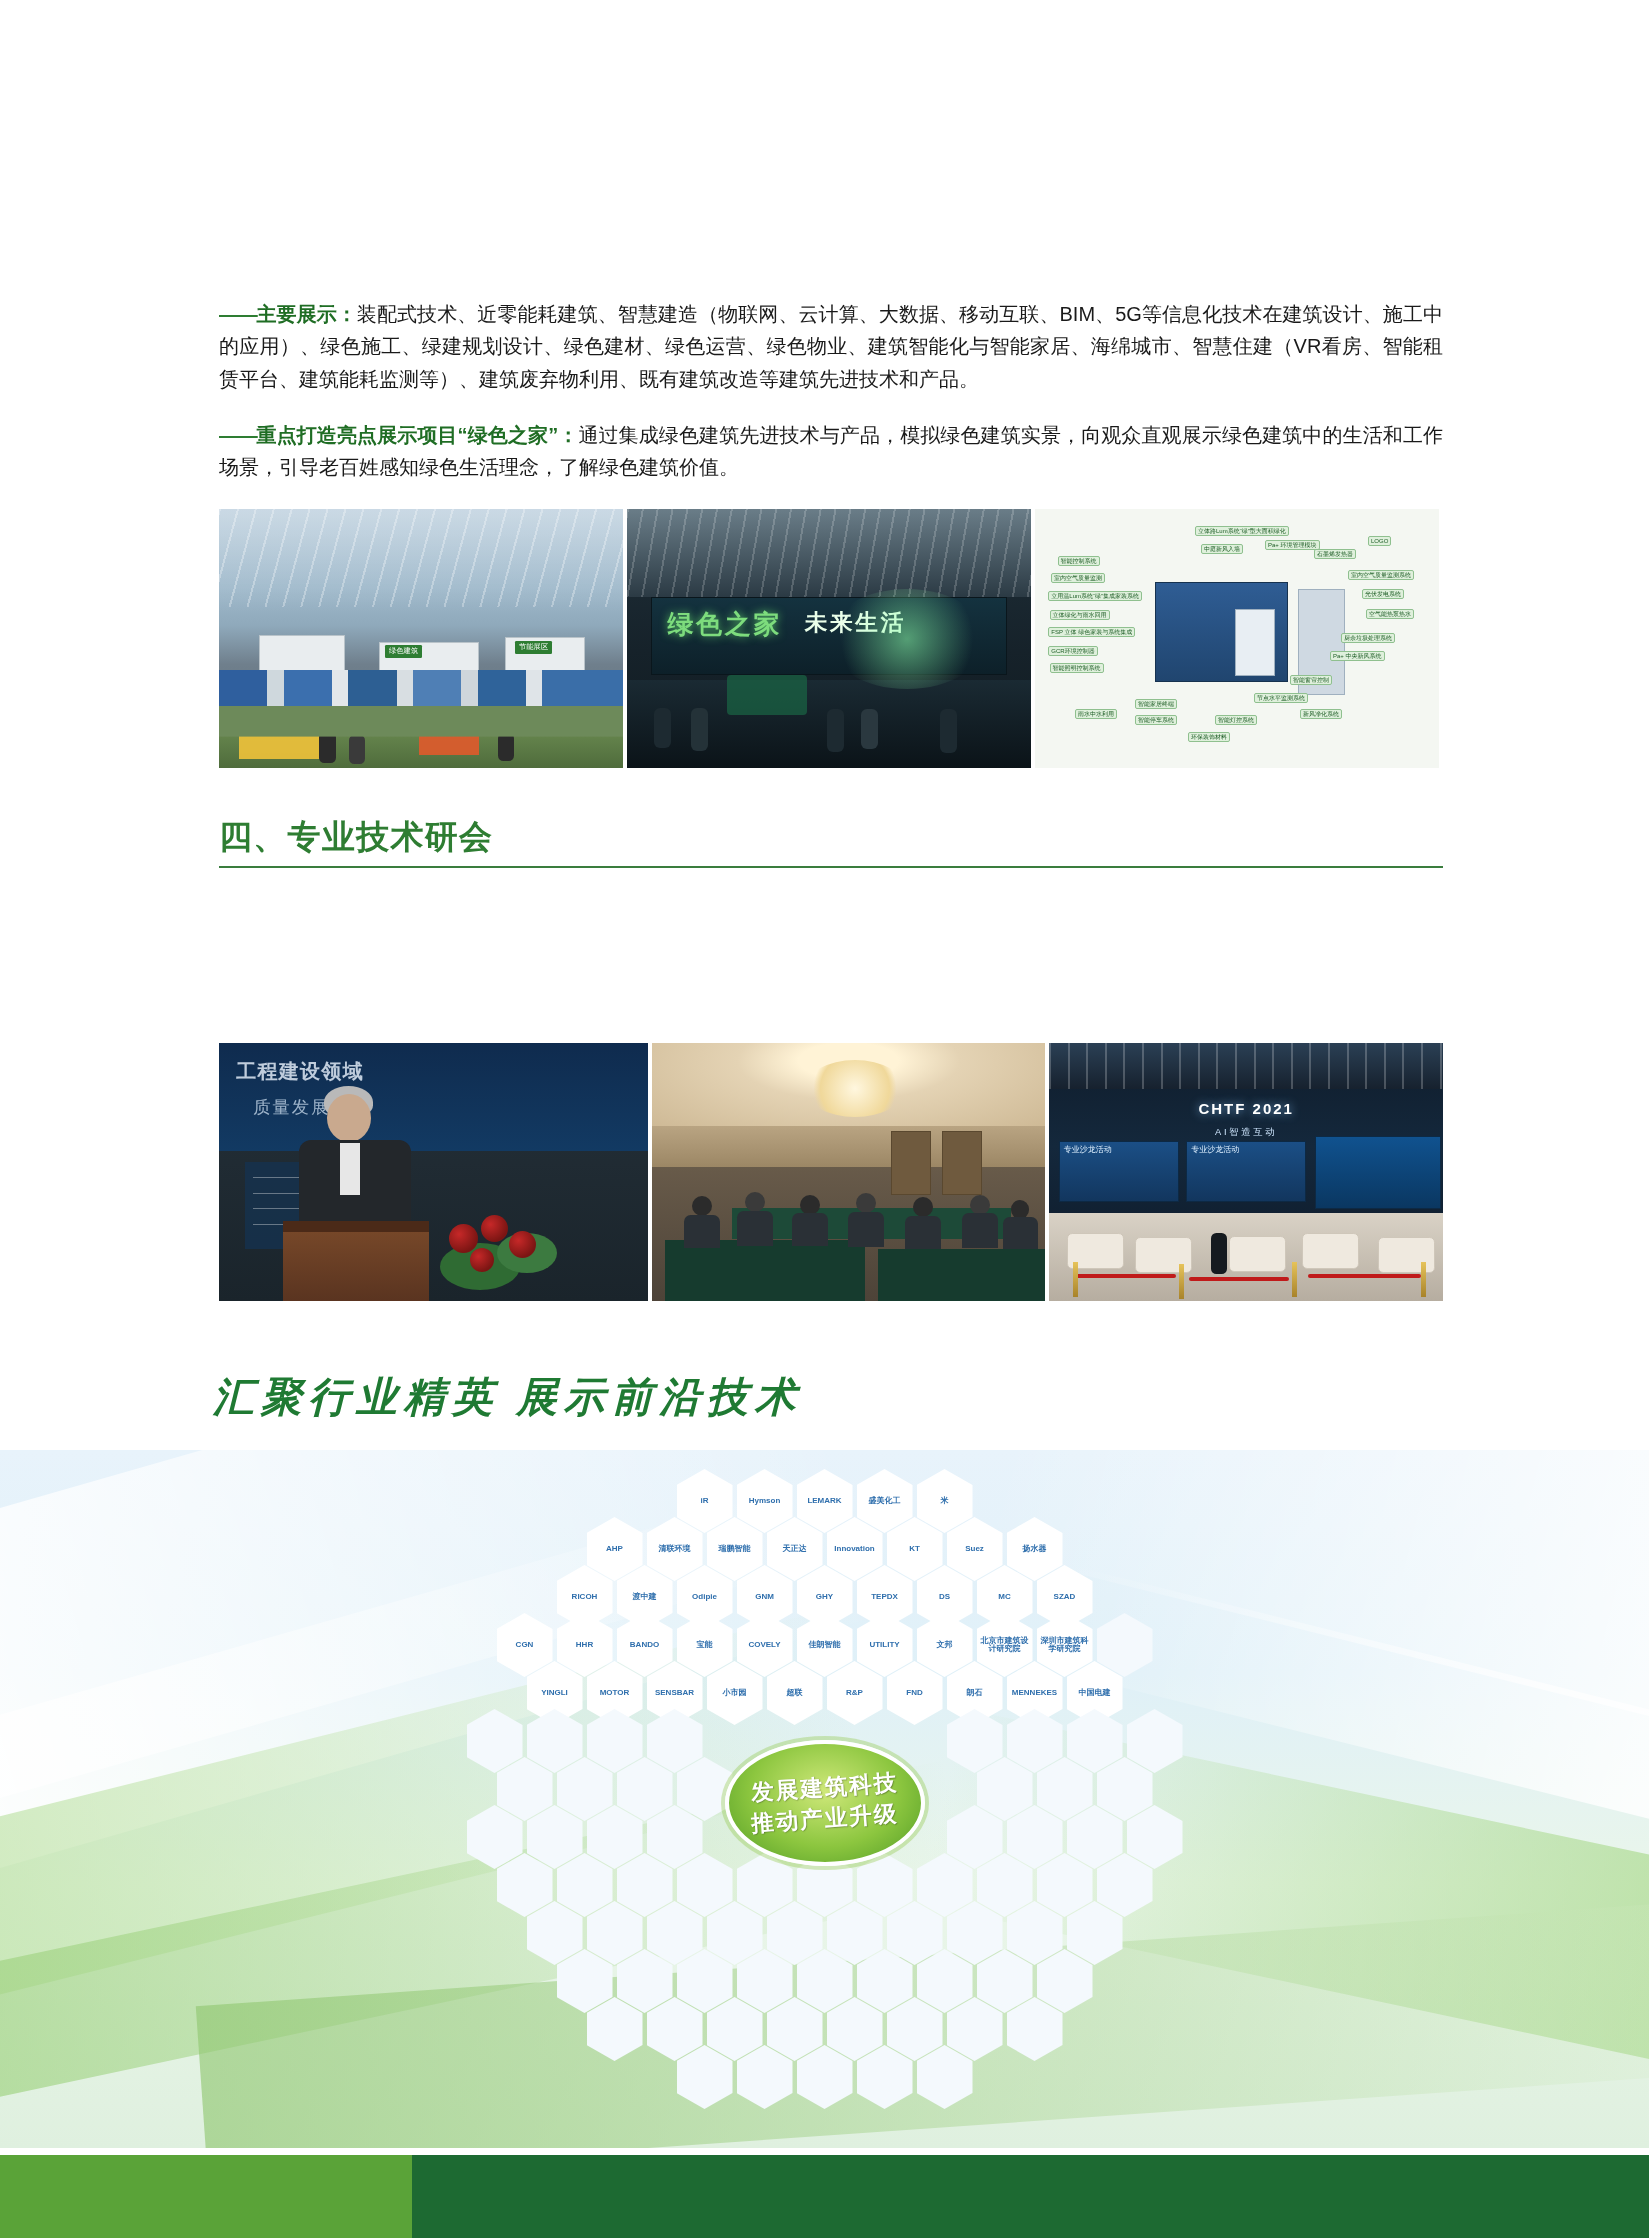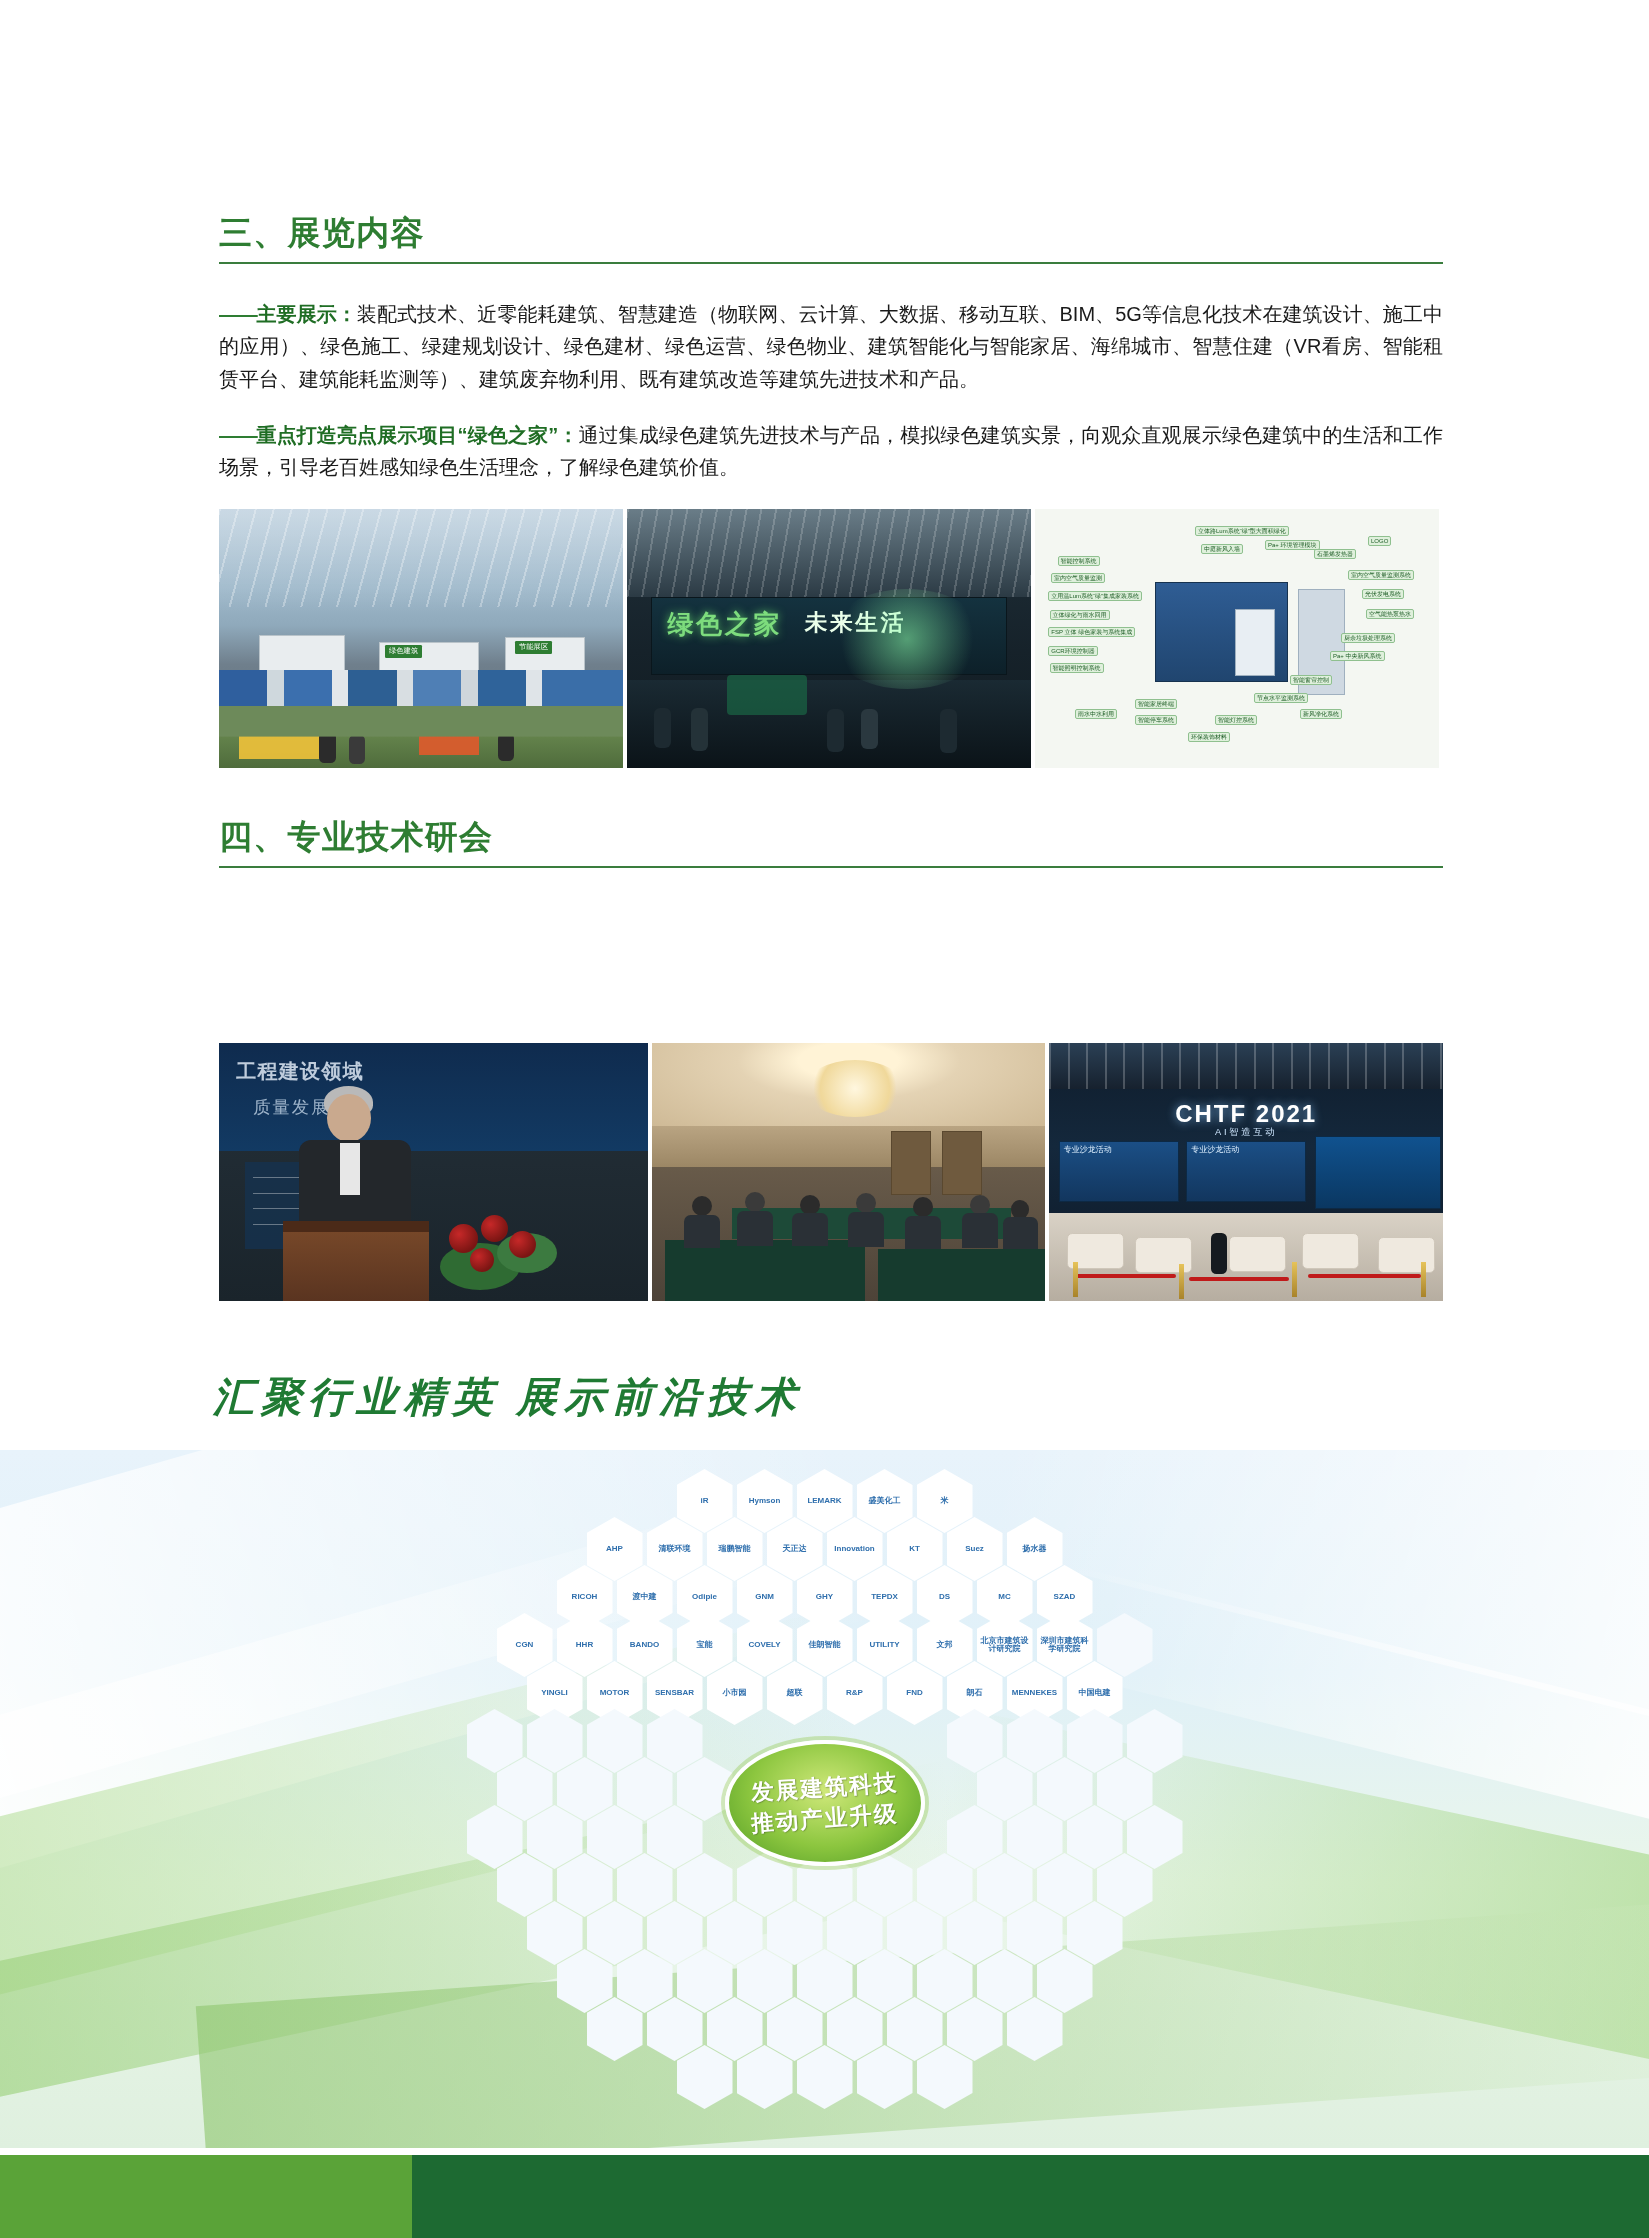--- a/index.html
+++ b/index.html
@@ -111,21 +111,21 @@
   .p5 .wallband{position:absolute;left:0;right:0;top:32%;height:16%;background:linear-gradient(#b9a482,#9c8765);}
   .p5 .door{position:absolute;background:#6f5a3e;border:1.3px solid #5a482f;}
   .p5 .tablecloth{position:absolute;background:#163b2e;}
   .p5 .head{position:absolute;border-radius:50%;background:#2b2b2b;}
   .p5 .head.l{background:#3a3a3a;}
   .p5 .body{position:absolute;border-radius:6.7px 6.7px 0 0;background:#2a3036;}
 
   
   .p6{background:linear-gradient(180deg,#0f1c2b 0%, #14283c 40%, #0c1725 100%);}
   .p6 .truss{position:absolute;left:0;right:0;top:0;height:18%;background:repeating-linear-gradient(90deg, rgba(255,255,255,.22) 0 2px, rgba(255,255,255,0) 2px 18.6px), linear-gradient(#2b4055,#16212e);}
-  .p6 .bigsign{position:absolute;left:50%;top:22%;transform:translateX(-50%);color:#fff;font-size:24px;font-weight:bold;letter-spacing:2px;text-shadow:0 0 9.3px rgba(140,200,255,.8);}
+  .p6 .bigsign{position:absolute;left:50%;top:22%;transform:translateX(-50%);color:#fff;font-size:15px;font-weight:bold;letter-spacing:2px;text-shadow:0 0 9.3px rgba(140,200,255,.8);}
   .p6 .subsign{position:absolute;left:50%;top:32%;transform:translateX(-50%);color:#cfe7ff;font-size:9.3px;letter-spacing:2.7px;}
   .p6 .bluepanel{position:absolute;background:linear-gradient(#1b4f86,#12365e);border:0.7px solid #0d2944;}
   .p6 .bluepanel .t{color:#dff0ff;font-size:8px;padding:2.7px 4px;line-height:1.35;}
   .p6 .floorw{position:absolute;left:0;right:0;bottom:0;height:34%;background:linear-gradient(#d9d2c6,#b6ada0);}
   .p6 .sofa{position:absolute;background:#efe9df;border-radius:5.3px;border:0.7px solid #cfc7ba;}
   .p6 .rope{position:absolute;height:4px;background:#c01a1a;border-radius:2px;}
   .p6 .post{position:absolute;width:4.7px;background:linear-gradient(#e6c35a,#a8832b);}
 
   
   .slogan{
@@ -186,24 +186,20 @@
 
   
   .bar-green{position:absolute;left:0;bottom:0;width:412px;height:84px;background:#5aa338;}
   .bar-dark{position:absolute;left:412px;bottom:0;width:1237px;height:84px;background:#1d6a32;}
 </style>
 </head>
 <body>
 
 <div class="page">
 
-  <div class="section-head" style="top:213px;">
-    <div class="section-title">三、展览内容</div>
-    <div class="section-rule"></div>
-  </div>
 
   <div class="body-block" style="top:298px;">
     <span class="lead-dash">——</span><span class="lead-label">主要展示：</span><span>装配式技术、近零能耗建筑、智慧建造（物联网、云计算、大数据、移动互联、BIM、5G等信息化技术在建筑设计、施工中的应用）、绿色施工、绿建规划设计、绿色建材、绿色运营、绿色物业、建筑智能化与智能家居、海绵城市、智慧住建（VR看房、智能租赁平台、建筑能耗监测等）、建筑废弃物利用、既有建筑改造等建筑先进技术和产品。</span>
   </div>
 
   <div class="body-block" style="top:419px;">
     <span class="lead-dash">——</span><span class="lead-label">重点打造亮点展示项目“绿色之家”：</span><span>通过集成绿色建筑先进技术与产品，模拟绿色建筑实景，向观众直观展示绿色建筑中的生活和工作场景，引导老百姓感知绿色生活理念，了解绿色建筑价值。</span>
   </div>
 
   <div class="img-row" style="left:219px; top:509px; width:1224px; height:259px;">

